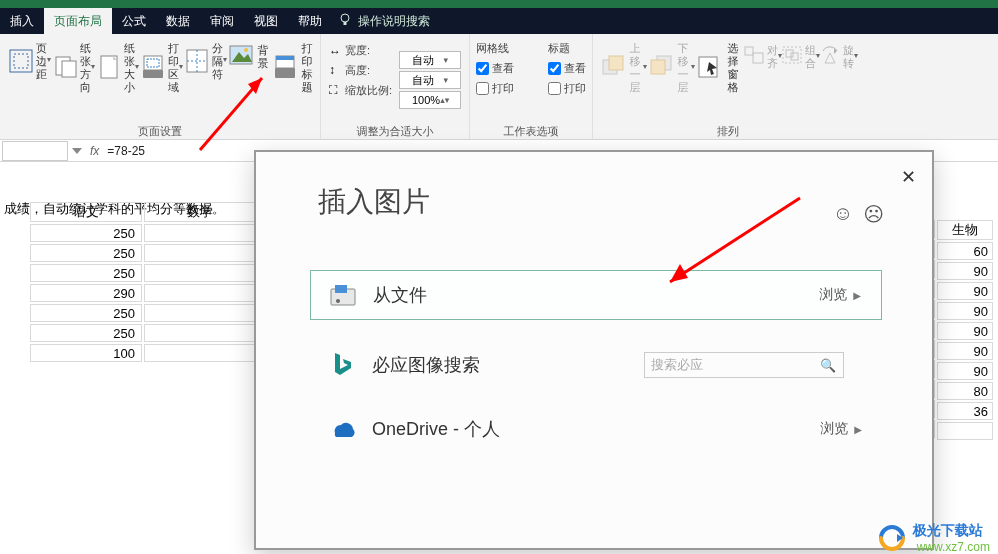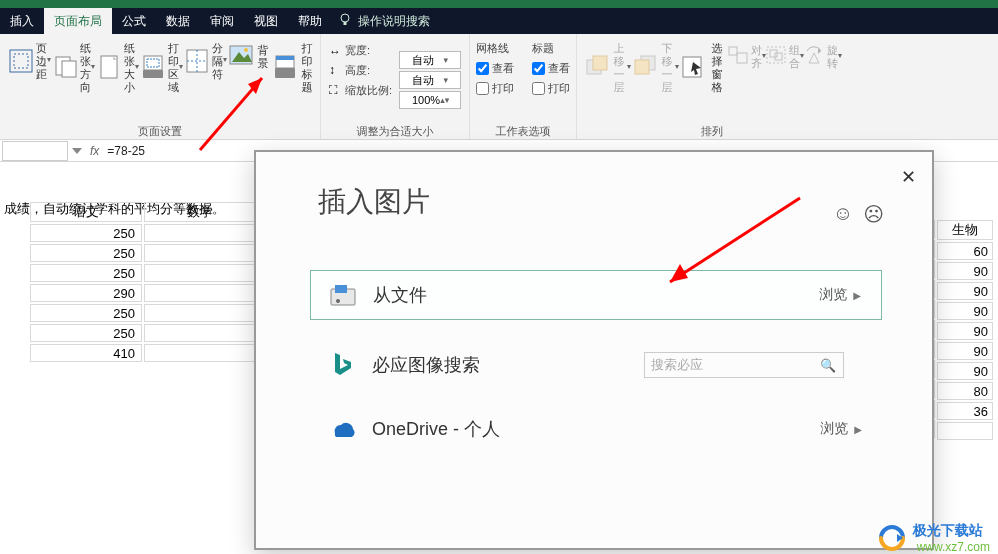--- a/index.html
+++ b/index.html
@@ -72,21 +72,21 @@
 
 
 .wm { position: absolute; right: 8px; bottom: 0; display: flex; align-items: center; font-size: 14px; }
 .wm .brand { color: #2b7bd6; font-weight: 600; }
 .wm .url { color: #6fbf3f; font-size: 12px; margin-left: 4px; }
 .wm svg { margin-right: 4px; }
 
 
 #g-setup .group-body { gap: 0; }
 #g-scale .group-body { padding-top: 4px; }
-#g-sheetopt .group-body { gap: 18px; padding-top: 2px; }
+#g-sheetopt .group-body { gap: 34px; padding-top: 2px; }
 #g-arrange .group-body { gap: 0; }
 #g-arrange .rbtn { width: 48px; }
 .ddarrow { font-size: 8px; color: #666; margin-top: -2px; }
 .dimmed { color: #aaa !important; }
 .dimmed svg { opacity: .45; }
 
 .spreadsheet-row-label { position: absolute; left: 4px; top: 38px; font-size: 13px; }
 </style>
 </head>
 <body>
@@ -356,21 +356,21 @@
         </tr>
     <tr>
           <td class="numcell">250</td>
           <td class="numcell"></td>
         </tr>
     <tr>
           <td class="numcell">250</td>
           <td class="numcell"></td>
         </tr>
     <tr>
-          <td class="numcell">410</td>
+          <td class="numcell">100</td>
           <td class="numcell"></td>
         </tr>
   </tbody>
     </table>
 
   <table class="rightdata" style="right:3px;top:56px">
     <tbody>
         <tr>
           <td class="hd">生物</td>
         </tr>

